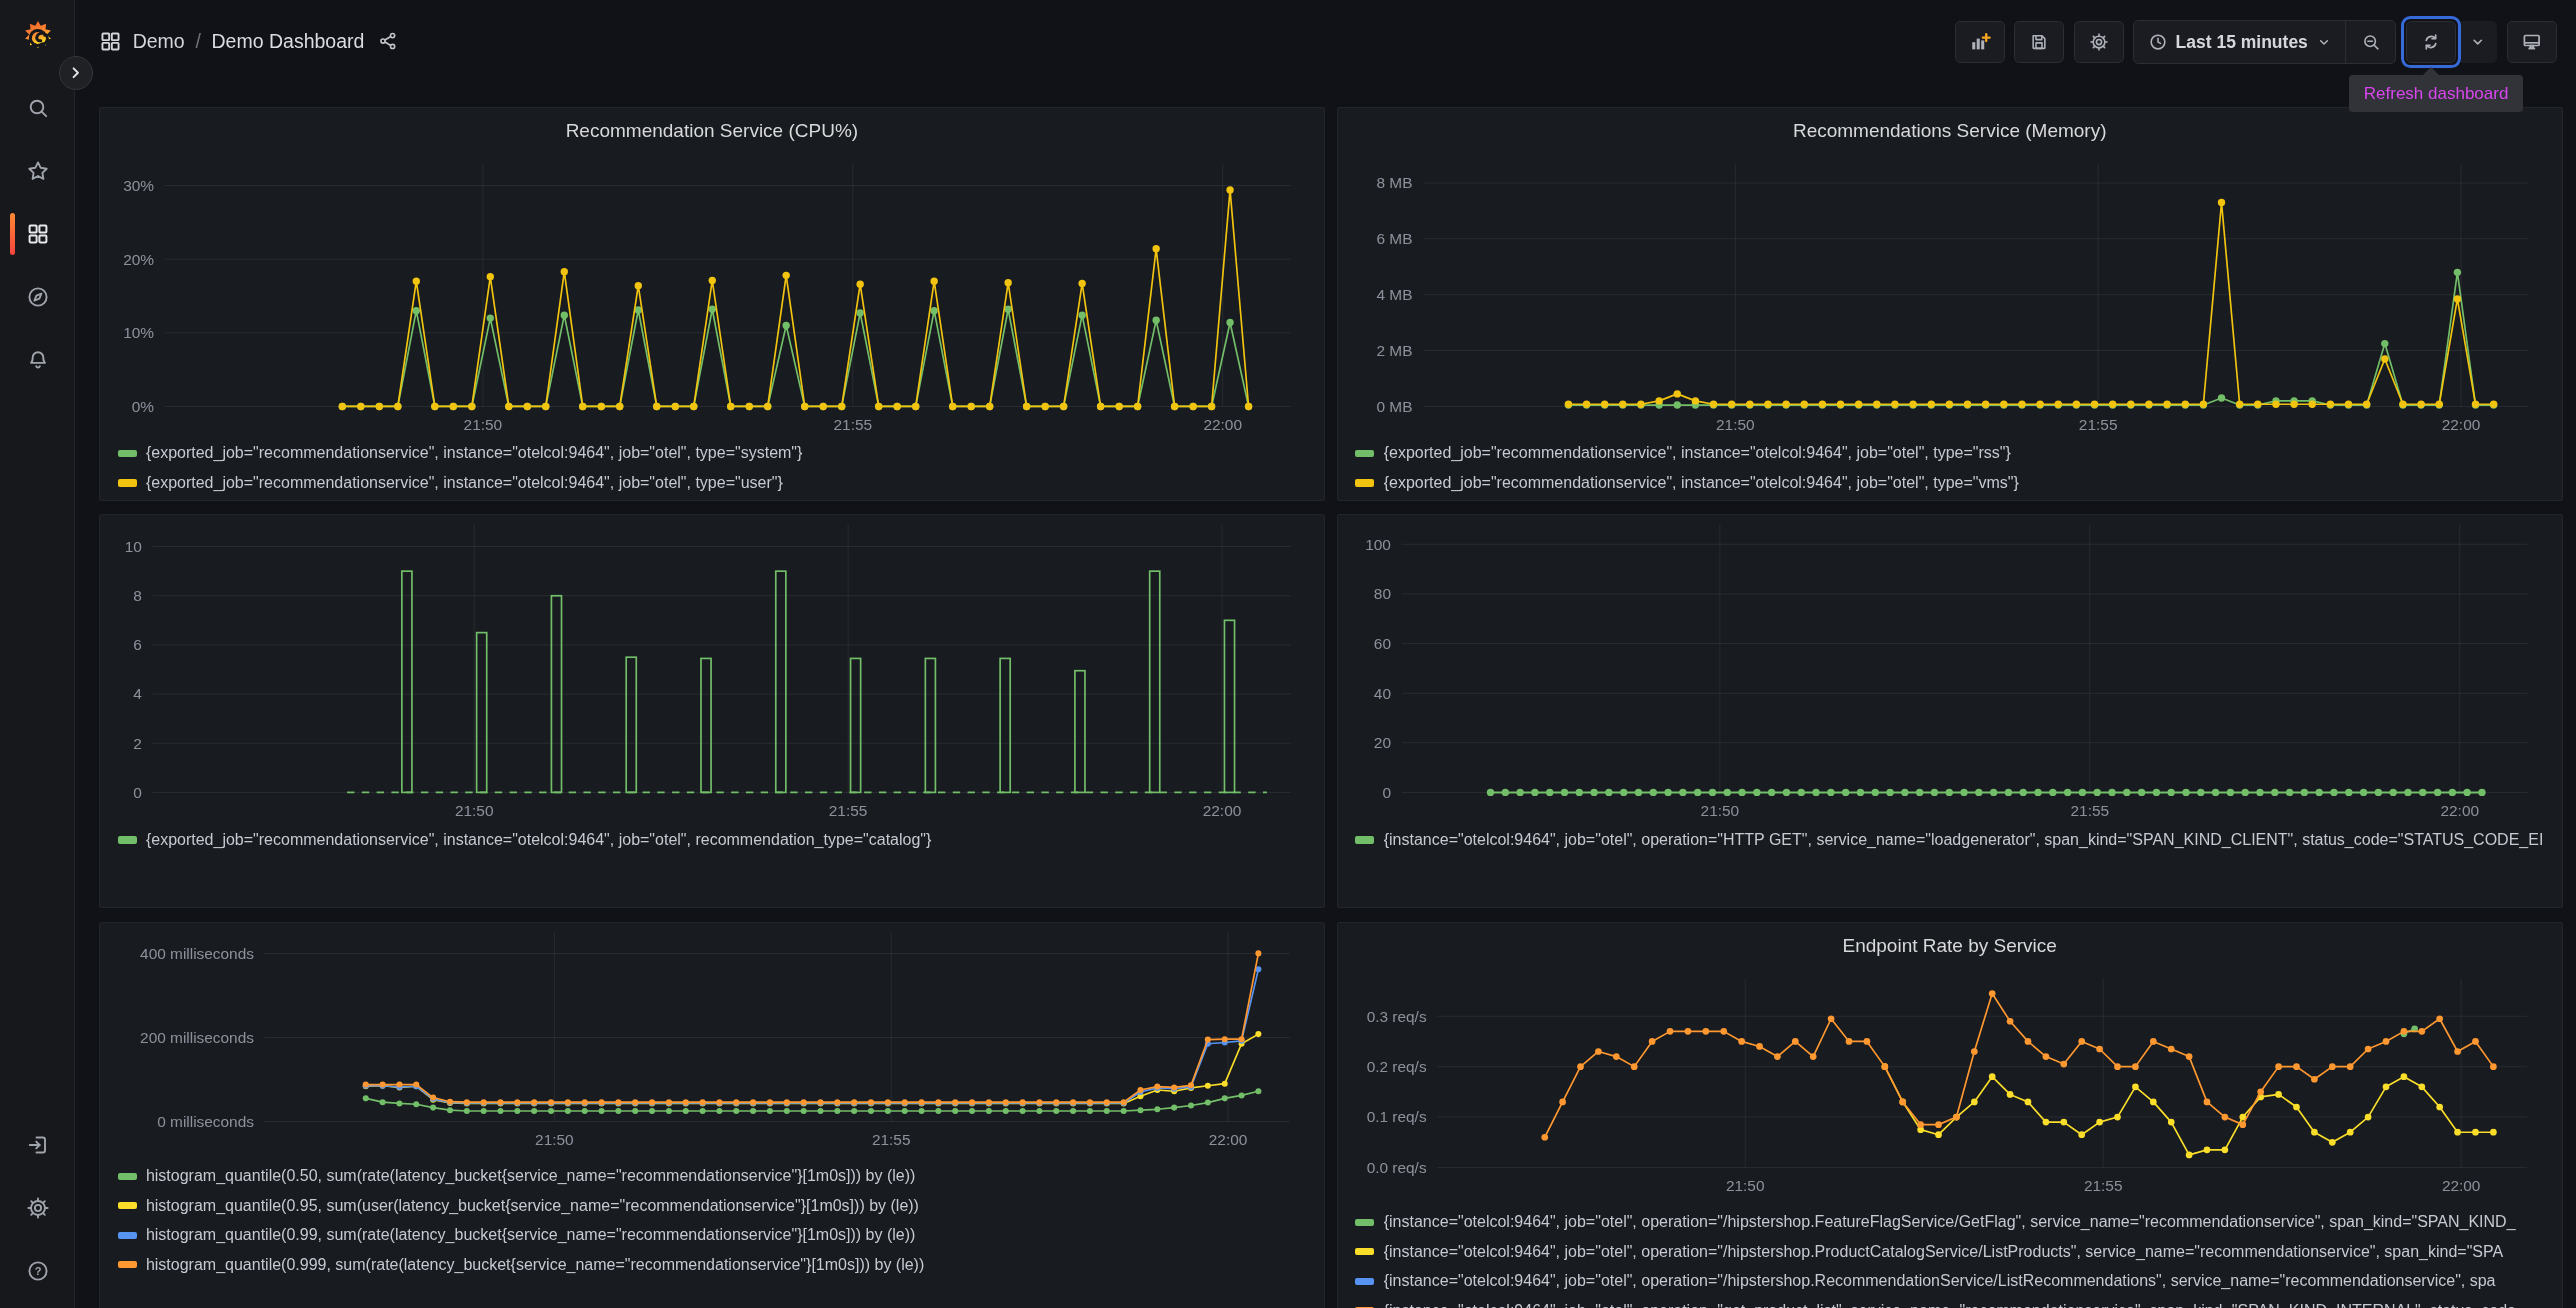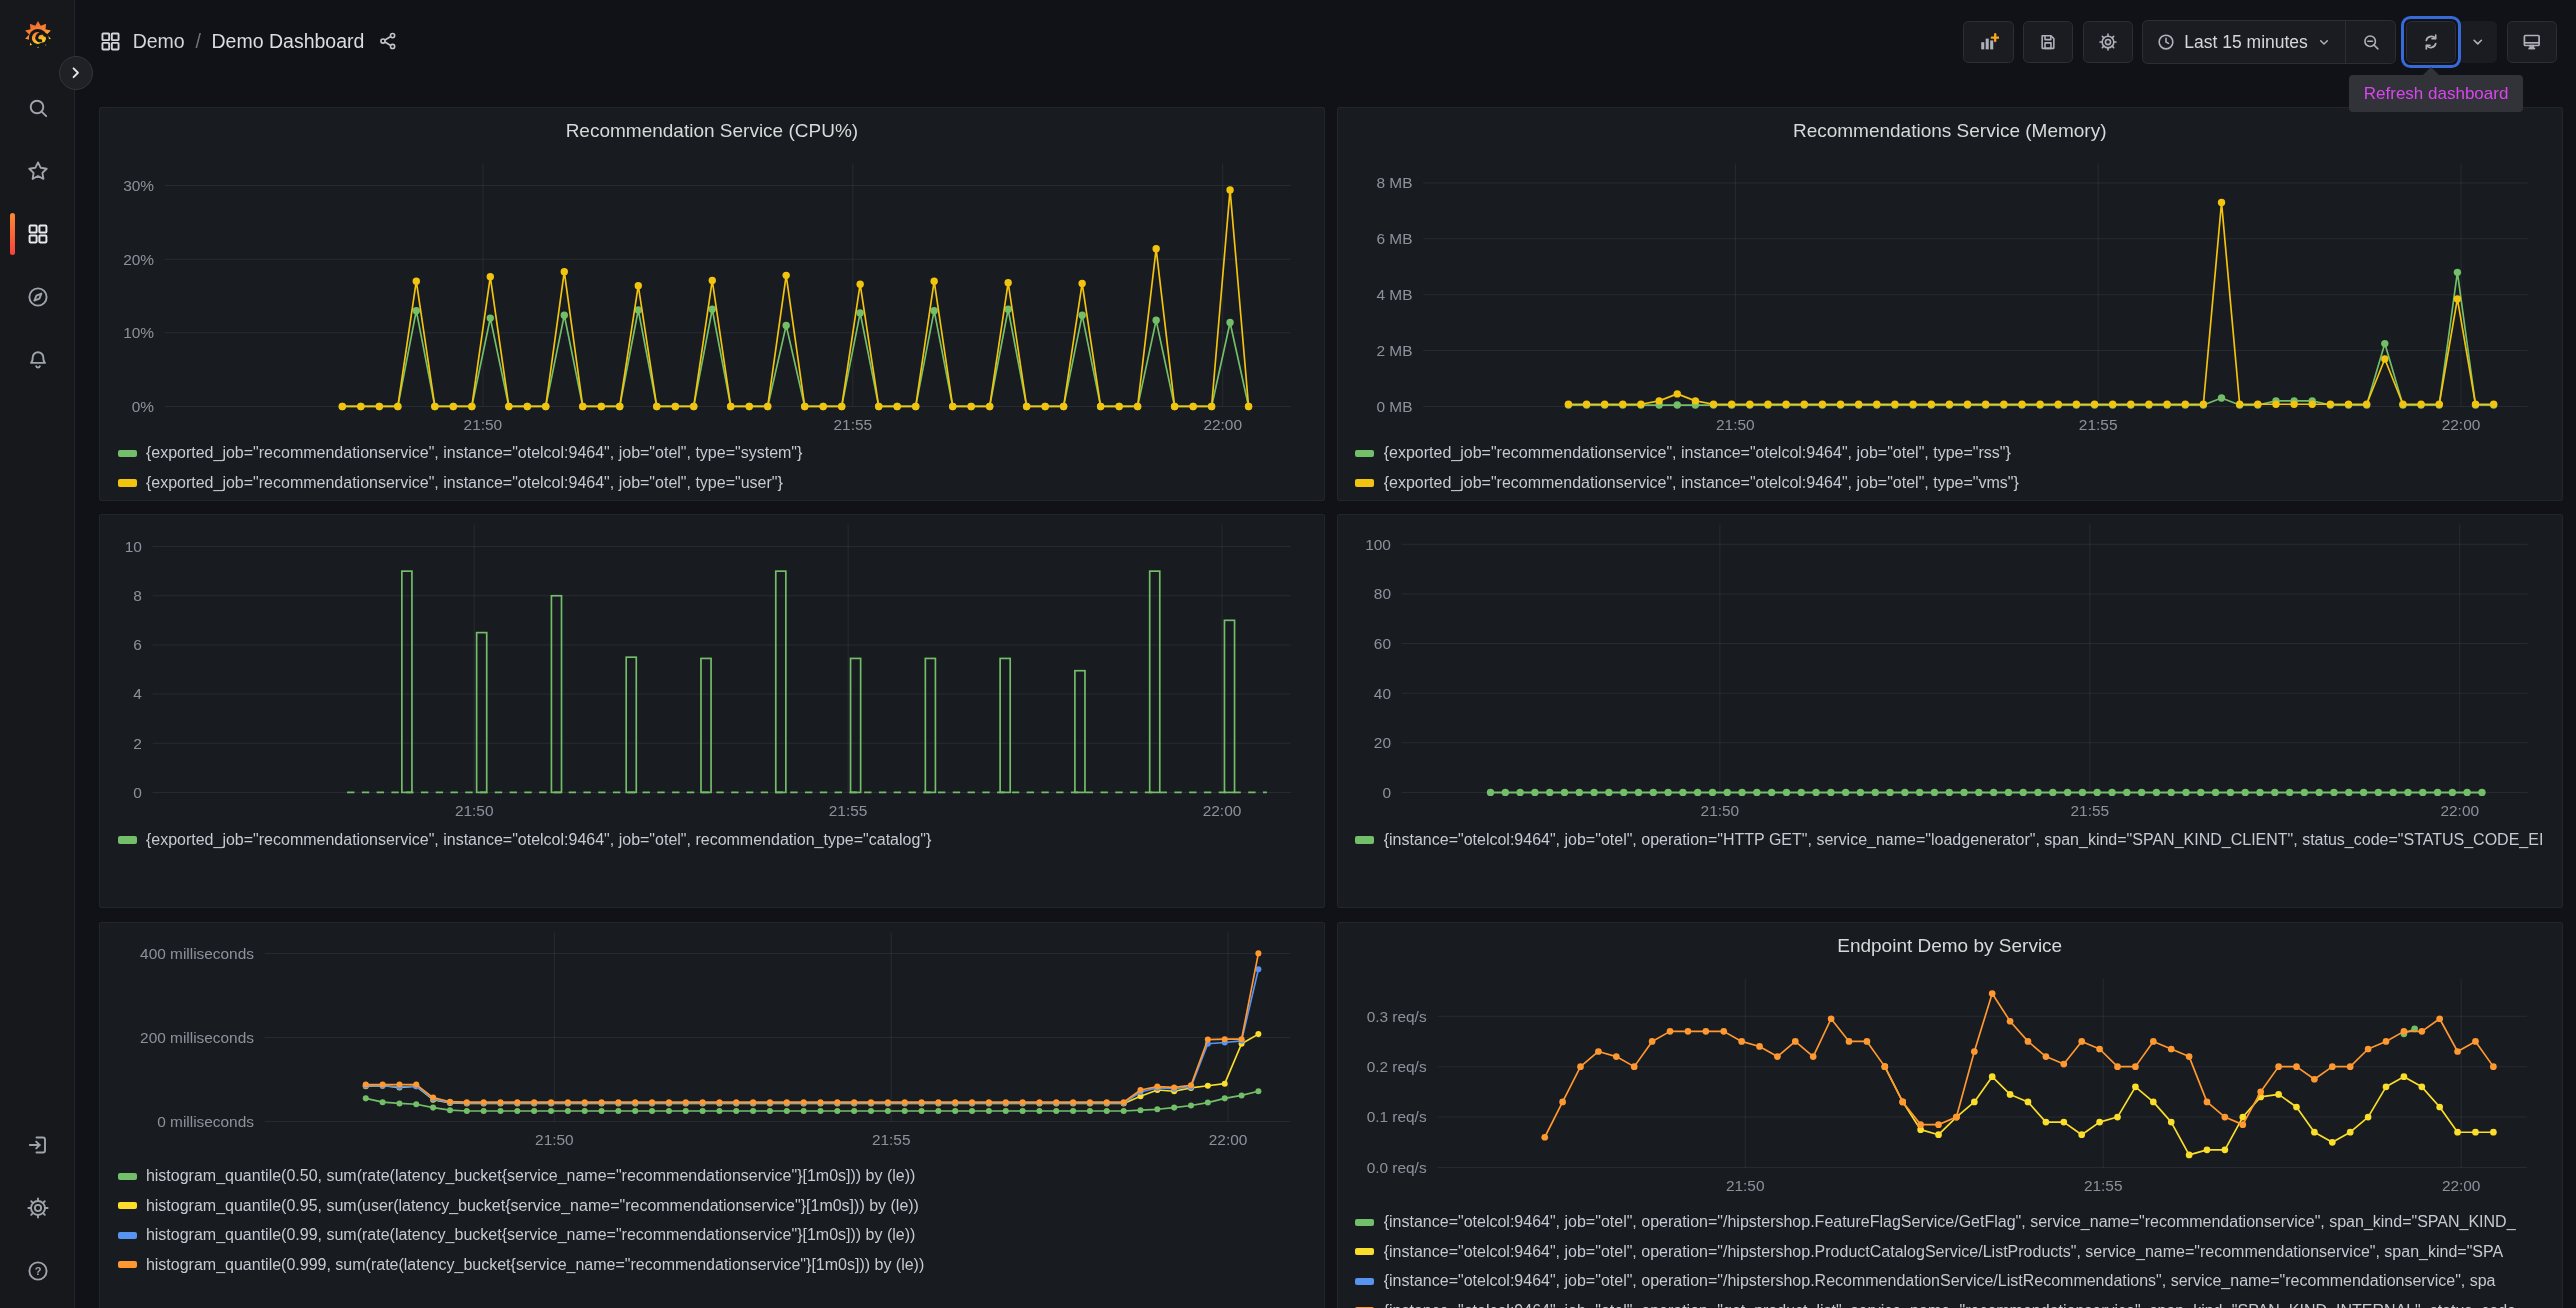--- a/index.html
+++ b/index.html
@@ -35,21 +35,21 @@
   .share-btn { color:#c2c4cb; cursor:pointer; display:flex; margin-left:2.7px; }
 
   .toolbar { position:absolute; right:19px; top:20px; display:flex; align-items:center; gap:9.4px; }
   .tbtn { height:42px; min-width:50px; padding:0 13.4px; background:#1b1c21;
     border:1px solid #2c2e35; border-radius:5.4px; color:#aeb1ba; display:flex; align-items:center;
     justify-content:center; gap:8px; cursor:pointer; font-size:17.5px; }
   .btn-group { display:flex; align-items:stretch; background:#1b1c21; border:1px solid #2c2e35;
     border-radius:5.4px; overflow:visible; }
   .btn-group .tbtn { border:none; background:transparent; border-radius:0; }
   .btn-group .divided { border-left:1px solid #2c2e35; }
-  .time-label { color:#d5d7dd; font-weight:400; white-space:nowrap; }
+  .time-label { color:#d5d7dd; font-weight:700; white-space:nowrap; }
   .refresh-group { display:flex; align-items:center; gap:2.7px; }
   .refresh-btn { position:relative; }
   .refresh-btn::after { content:""; position:absolute; inset:-6px; border:3.4px solid #366ad9;
     border-radius:9.4px; pointer-events:none; }
   .caret-btn { border-color:transparent; min-width:39px; padding:0 8px; }
 
   .tooltip { position:absolute; left:2349px; top:75px; background:#313338; border-radius:4px;
     padding:8.7px 14.8px; font-size:17px; color:#d946ef; white-space:nowrap; z-index:9; }
   .tooltip::before { content:""; position:absolute; top:-8px; left:74px; border-left:8.7px solid transparent;
     border-right:8.7px solid transparent; border-bottom:8.7px solid #313338; }
@@ -981,21 +981,21 @@
           </div>
           <div class="legend-row">
             <span class="swatch" style="background: rgb(255, 152, 48);"></span>
             <span>histogram_quantile(0.999, sum(rate(latency_bucket{service_name="recommendationservice"}[1m0s])) by (le))</span>
           </div>
         </div>
     </section>
 
     <section class="panel">
       <header class="panel-header">
-        <h2 class="panel-title">Endpoint Demo by Service</h2>
+        <h2 class="panel-title">Endpoint Rate by Service</h2>
       </header>
       <div class="panel-body">
         <svg class="chart" width="1204" height="228" viewBox="0 0 1793 340">
             <line x1="591.0998685939553" x2="591.0998685939553" y1="14" y2="296" class="grid-line"></line>
             <line x1="1124.9369250985546" x2="1124.9369250985546" y1="14" y2="296" class="grid-line"></line>
             <line x1="1658.7739816031537" x2="1658.7739816031537" y1="14" y2="296" class="grid-line"></line>
             <line x1="132" x2="1757" y1="296" y2="296" class="grid-line"></line>
             <text x="116" y="304" class="ytick">0.0 req/s</text>
             <line x1="132" x2="1757" y1="220.8" y2="220.8" class="grid-line"></line>
             <text x="116" y="228.8" class="ytick">0.1 req/s</text>

